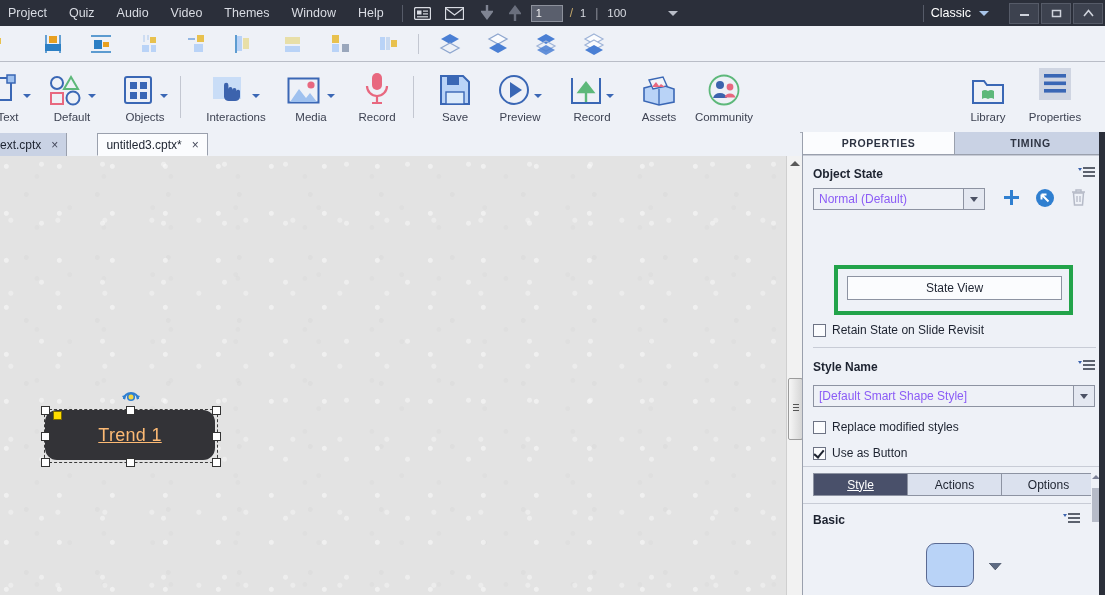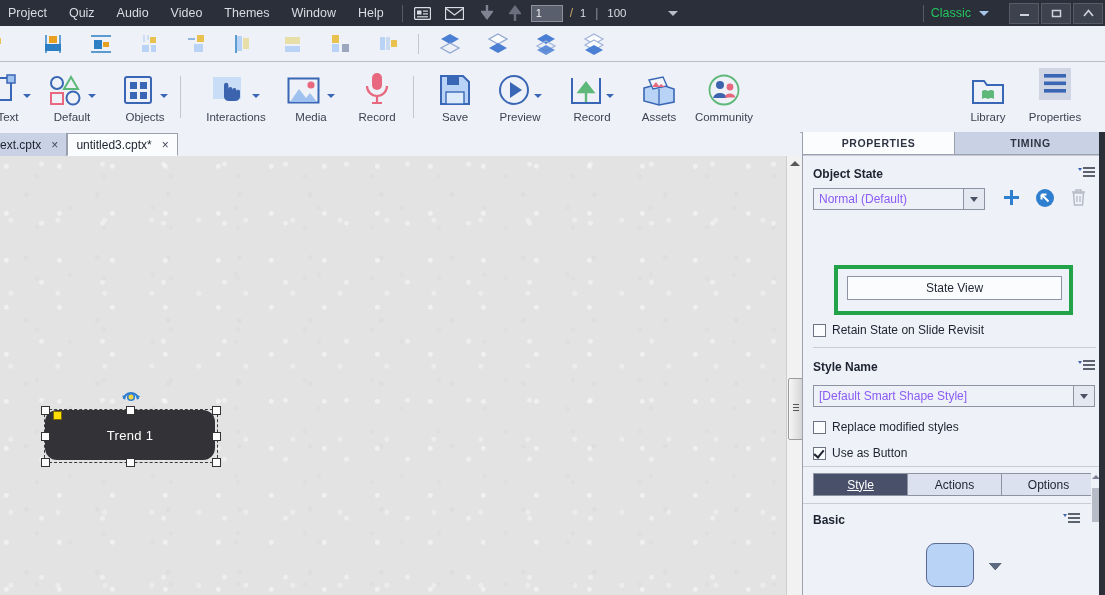--- a/index.html
+++ b/index.html
@@ -29,21 +29,21 @@
     padding-left:4px;box-sizing:border-box;margin-left:3px;
   }
   .slash{color:#c6a96b;font-size:12px;margin:0 7px;}
   .ptotal{color:#d9dce3;font-size:11px;}
   .pipe{color:#8d919c;font-size:12px;margin:0 9px;}
   .zoomval{color:#d9dce3;font-size:11.5px;}
   .caret-d{
     width:0;height:0;border-left:5px solid transparent;border-right:5px solid transparent;
     border-top:5px solid #b9bdc7;
   }
-  .classic{color:#22c55e;font-size:12.5px;}
+  .classic{color:#ffffff;font-size:12.5px;}
   .wbtn{
     width:28px;height:19px;background:#3d424f;border:1px solid #565b68;
     margin-left:2px;display:flex;align-items:center;justify-content:center;
   }
   .wbtn.close{background:#3d424f;}
 
   
   .aligntb{
     position:absolute;left:0;top:26px;width:1105px;height:35px;
     background:#eef1f7;border-bottom:1px solid #b9bdc7;
@@ -65,21 +65,21 @@
   .tbi .lbl{font-size:11.5px;color:#3d4252;margin-top:5px;white-space:nowrap;}
   .chev{
     width:0;height:0;border-left:4px solid transparent;border-right:4px solid transparent;
     border-top:4px solid #3a67b5;margin-left:4px;margin-bottom:8px;
   }
   .tbsep{position:absolute;top:14px;width:1px;height:42px;background:#c3c7d1;}
 
   
   .doctabs{
     position:absolute;left:0;top:132px;width:800px;height:24px;
-    background:#eef1f7;border-bottom:1px solid #9aa0ad;display:flex;align-items:flex-end;
+    background:#eef1f7;border-bottom:1px solid #9aa0ad;display:flex;align-items:flex-end;gap:30px;
   }
   .dtab{
     height:23px;display:flex;align-items:center;padding:0 8px;
     font-size:12px;color:#1d2330;box-sizing:border-box;
   }
   .dtab.inactive{background:#c9d2e4;border-right:1px solid #9aa0ad;}
   .dtab.active{background:#fbfcfe;border:1px solid #9aa0ad;border-bottom:1px solid #fbfcfe;}
   .tabx{margin-left:10px;color:#44485a;font-size:12px;}
 
   
@@ -116,21 +116,21 @@
   .vs-grip{position:absolute;left:4px;top:25px;width:6px;height:9px;
     background:repeating-linear-gradient(to bottom,#555 0 1px,transparent 1px 3px);}
 
   
   .shapegrp{position:absolute;left:40px;top:250px;width:180px;height:58px;}
   .shape{
     position:absolute;left:5px;top:4px;width:170px;height:50px;
     background:#333337;border-radius:12px;
     display:flex;align-items:center;justify-content:center;
   }
-  .shape span{color:#ffffff;font-size:13px;letter-spacing:.3px;}
+  .shape span{color:#fdba74;font-size:18px;letter-spacing:.3px;text-decoration:underline;}
   .selbox{
     position:absolute;left:4px;top:3px;width:172px;height:52px;
     border:1px dashed #3a3a3a;box-sizing:content-box;
   }
   .hdl{position:absolute;width:7px;height:7px;background:#fff;border:1px solid #333;}
   .hdl.yellow{background:#ffdd00;border:1px solid #7a6a00;}
   .rot{position:absolute;left:81px;top:-17px;width:20px;height:16px;}
 
   
   .rpanel{

